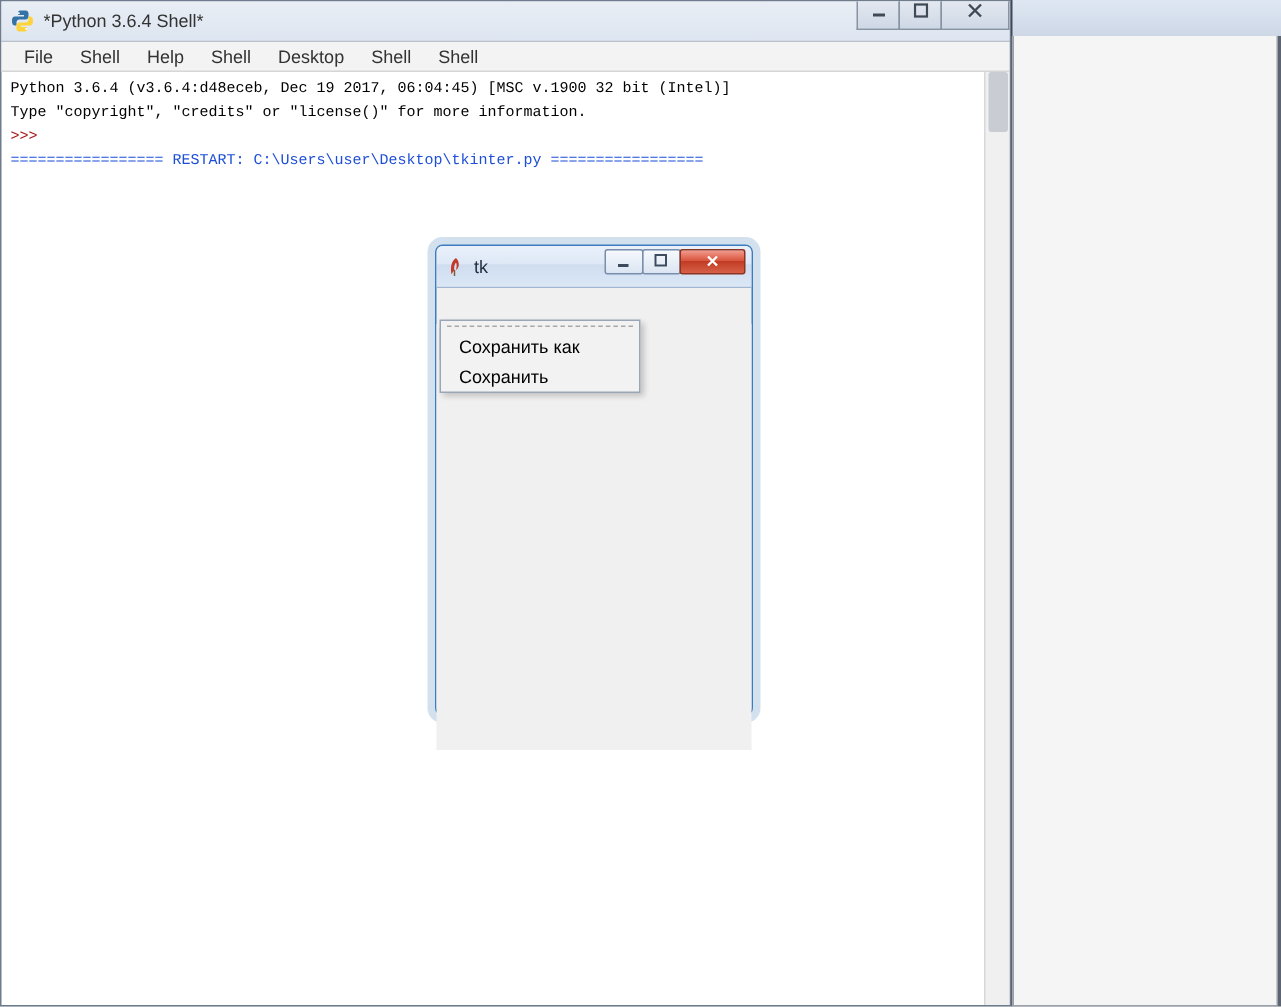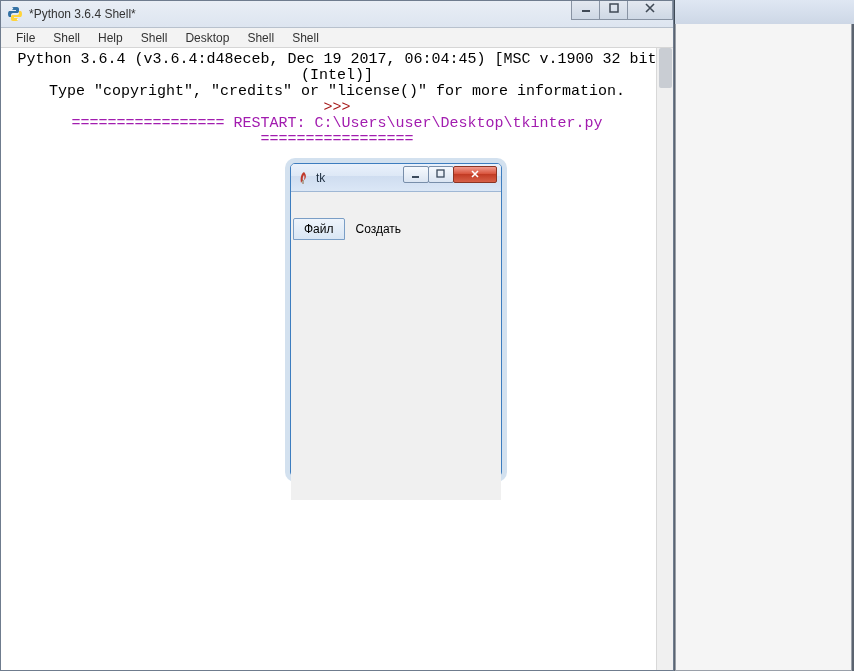--- a/index.html
+++ b/index.html
@@ -131,27 +131,26 @@
   }
   .idle-menubar .menu {
     padding: 2px 9px;
     color: #333;
     cursor: default;
   }
 
   .idle-content {
     padding: 4px 6px;
     font-family: "Courier New", monospace;
-    font-size: 15px;
+    font-size: 10px;
     line-height: 16px;
     color: #000;
     position: relative;
     height: calc(100% - 47px);
     overflow: hidden;
-    text-align: center;
   }
   .idle-scrollbar {
     position: absolute;
     right: 0;
     top: 47px;
     bottom: 0;
     width: 17px;
     background: #f0f0f0;
     border-left: 1px solid #d8d8d8;
   }
@@ -159,21 +158,21 @@
     position: absolute;
     left: 2px;
     top: 0;
     width: 13px;
     height: 40px;
     background: #c9cdd3;
     border-radius: 2px;
   }
 
   .prompt { color: #a51818; }
-  .restart { color: #a21caf; }
+  .restart { color: #1d4ed8; }
 
   
   .tk-window {
     position: absolute;
     left: 290px;
     top: 163px;
     width: 212px;
     height: 314px;
     background: #f0f0f0;
     border: 1px solid #3d7dbf;
@@ -357,13 +356,18 @@
           </svg>
       </div>
     </div>
   </div>
   <div class="tk-body">
     <div class="tk-menubar">
       <span class="tk-menu active">Файл</span>
       <span class="tk-menu">Создать</span>
     </div>
   </div>
+  <div class="tk-dropdown">
+    <div class="sep"></div>
+    <div class="item">Сохранить как</div>
+    <div class="item">Сохранить</div>
+  </div>
 </div>
 
 </body></html>

